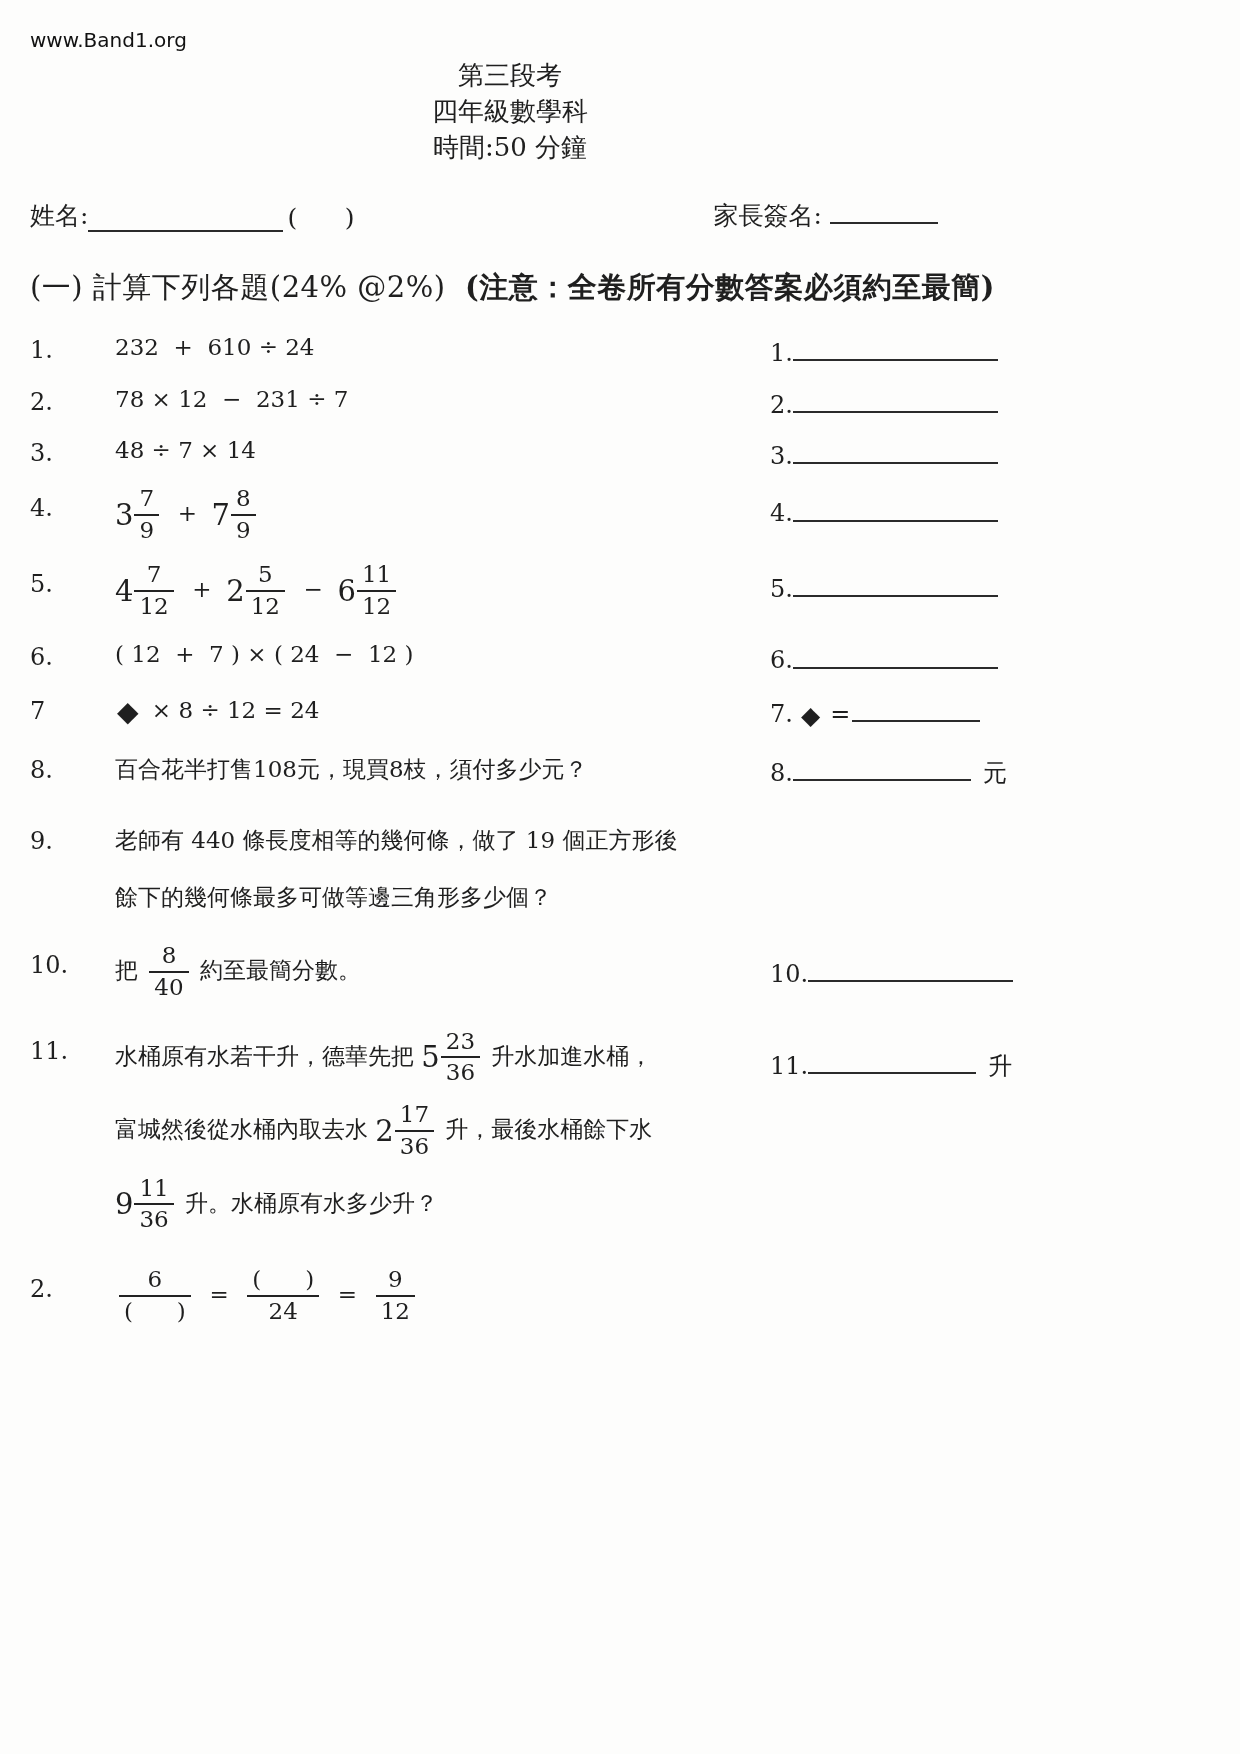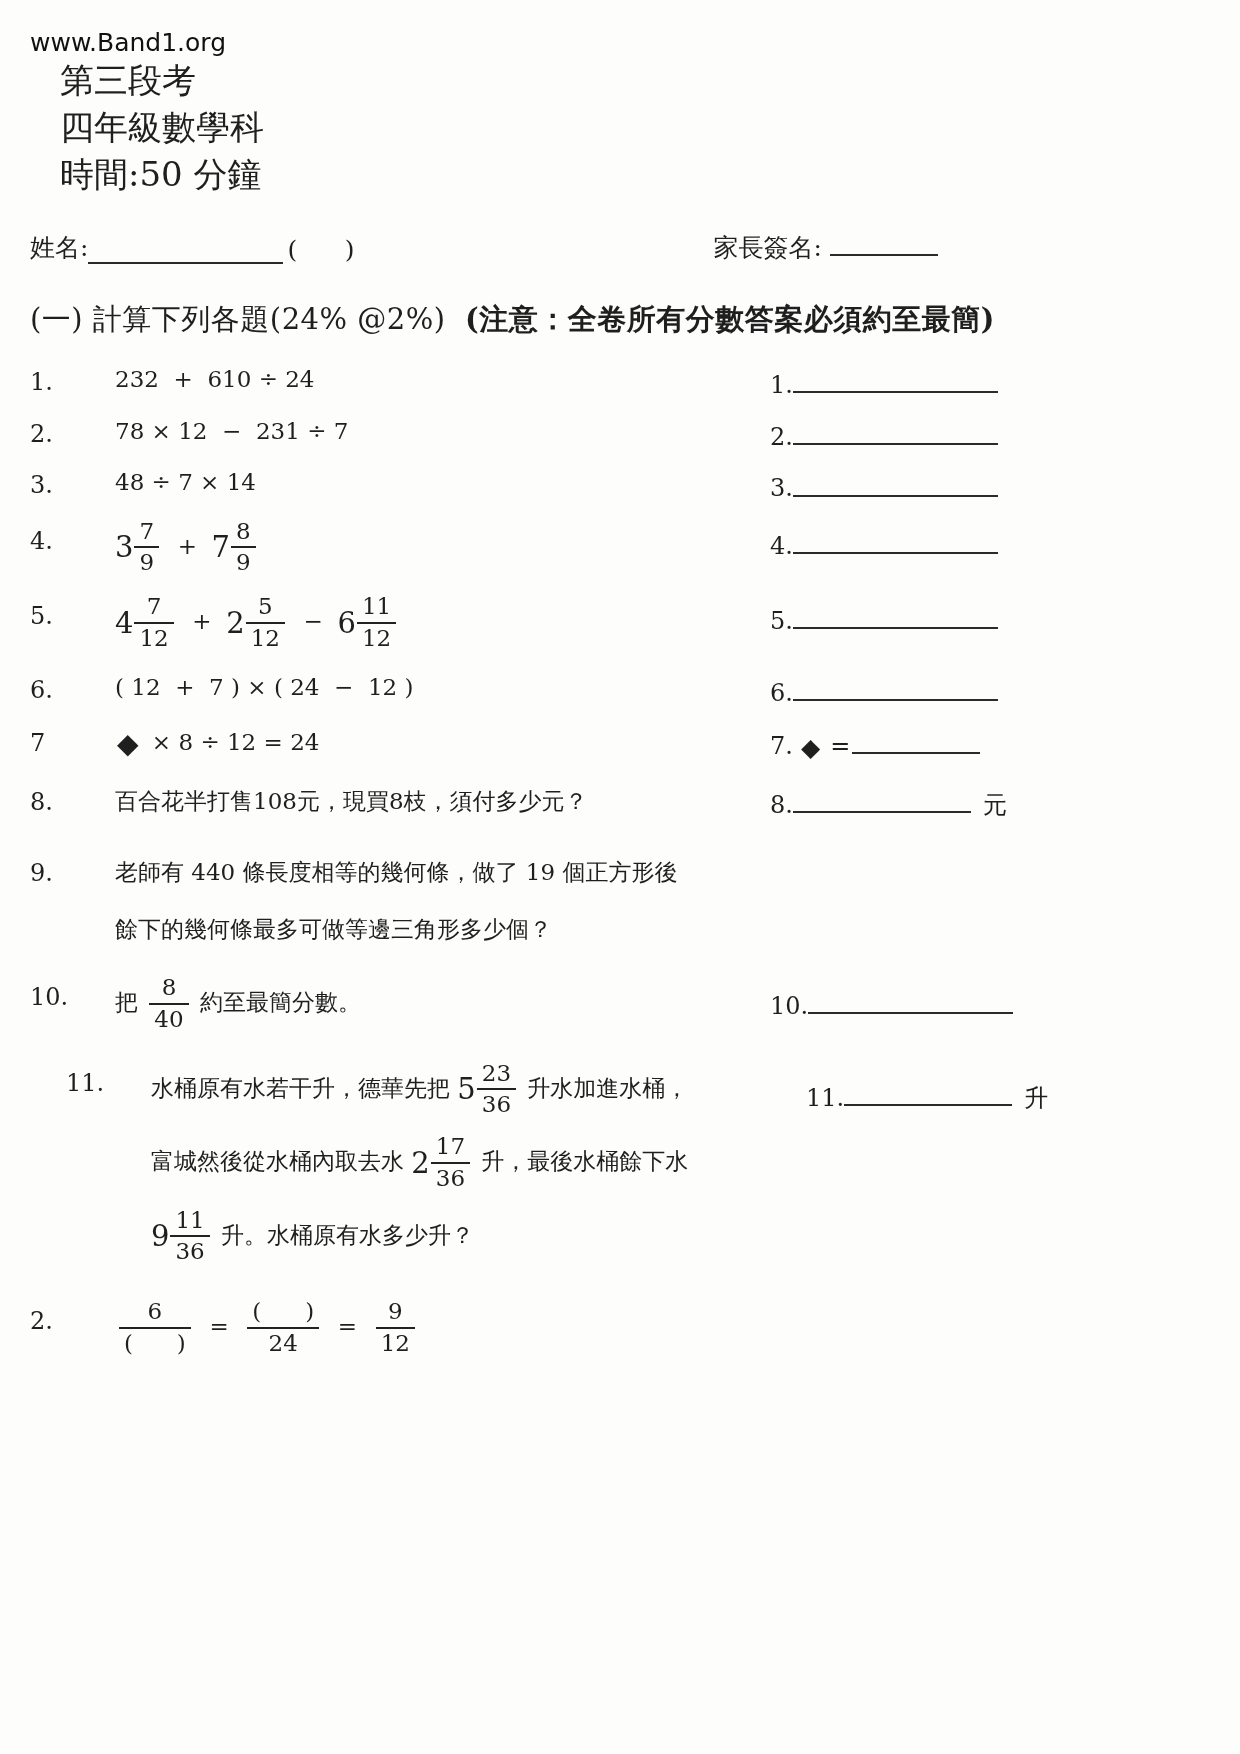--- a/index.html
+++ b/index.html
@@ -12,28 +12,30 @@
     font-family:"DejaVu Serif", serif;
     font-size:23px;
     overflow:hidden;
     box-sizing:border-box;
     padding:28px 30px 0 30px;
   }
   .pre{white-space:pre;}
   .bold{font-weight:bold;}
   .watermark{
     font-family:"DejaVu Sans", sans-serif;
-    font-size:25px;
+    font-size:20px;
     color:#111;
   }
   .title-block{
     width:900px;
     margin-left:30px;
-    font-size:34px;
+    text-align:center;
+    font-size:26px;
     line-height:1.38;
+    margin-top:6px;
   }
   .name-row{
     display:flex;
     align-items:flex-end;
     margin-top:30px;
     font-size:25px;
   }
   .blank{
     display:inline-block;
     height:1.05em;
@@ -89,21 +91,21 @@
   .row-q1{margin-bottom:19px;}
   .row-q2{margin-bottom:18px;}
   .row-q3{margin-bottom:16px;}
   .row-q4{margin-bottom:18px;}
   .row-q5{margin-bottom:22px;}
   .row-q6{margin-bottom:20px;}
   .row-q7{margin-bottom:24px;}
   .row-q8{margin-bottom:36px;}
   .row-q9{margin-bottom:30px;}
   .row-q10{margin-bottom:28px;}
-  .row-q11{margin-bottom:34px;margin-left:36px;}
+  .row-q11{margin-bottom:34px;}
   .row-q7 .ans-blank{width:128px;}
   .row-q8 .ans-blank{width:178px;}
   .row-q9 .ans-blank{width:172px;}
   .row-q11 .ans-blank{width:168px;}
   .row-q4 .answer{padding-top:8px;}
   .row-q5 .answer{padding-top:8px;}
   .row-q10 .answer{padding-top:12px;}
   .row-q11 .answer{padding-top:18px;}
   .row-q4 .qnum,.row-q5 .qnum,.row-q10 .qnum,.row-q11 .qnum,.row-q12 .qnum{padding-top:8px;}
 </style>

